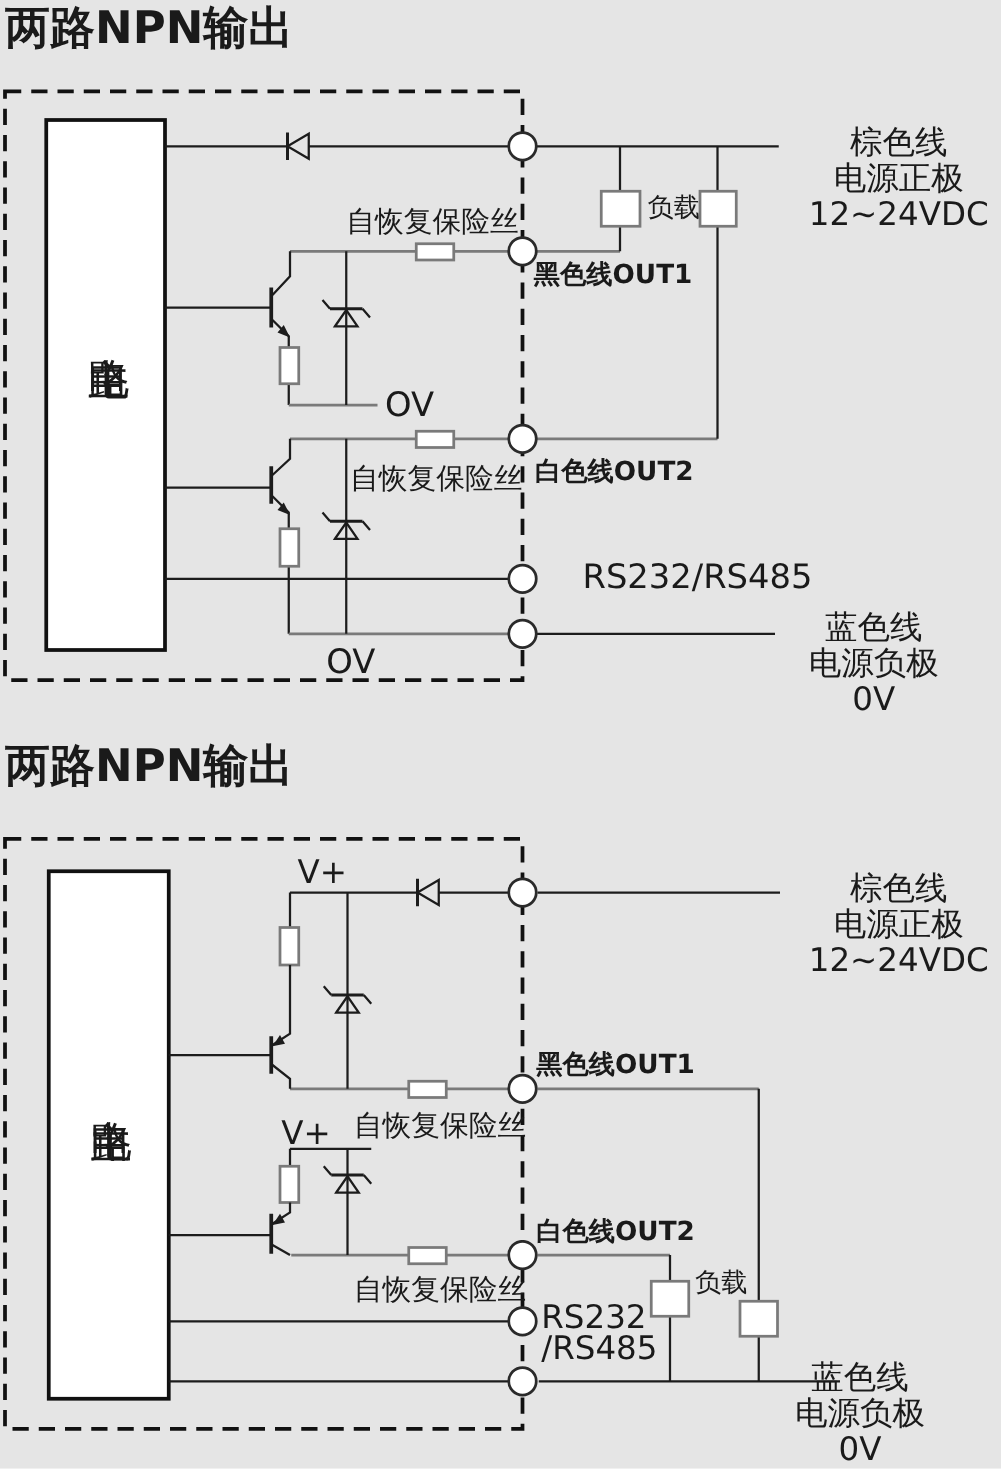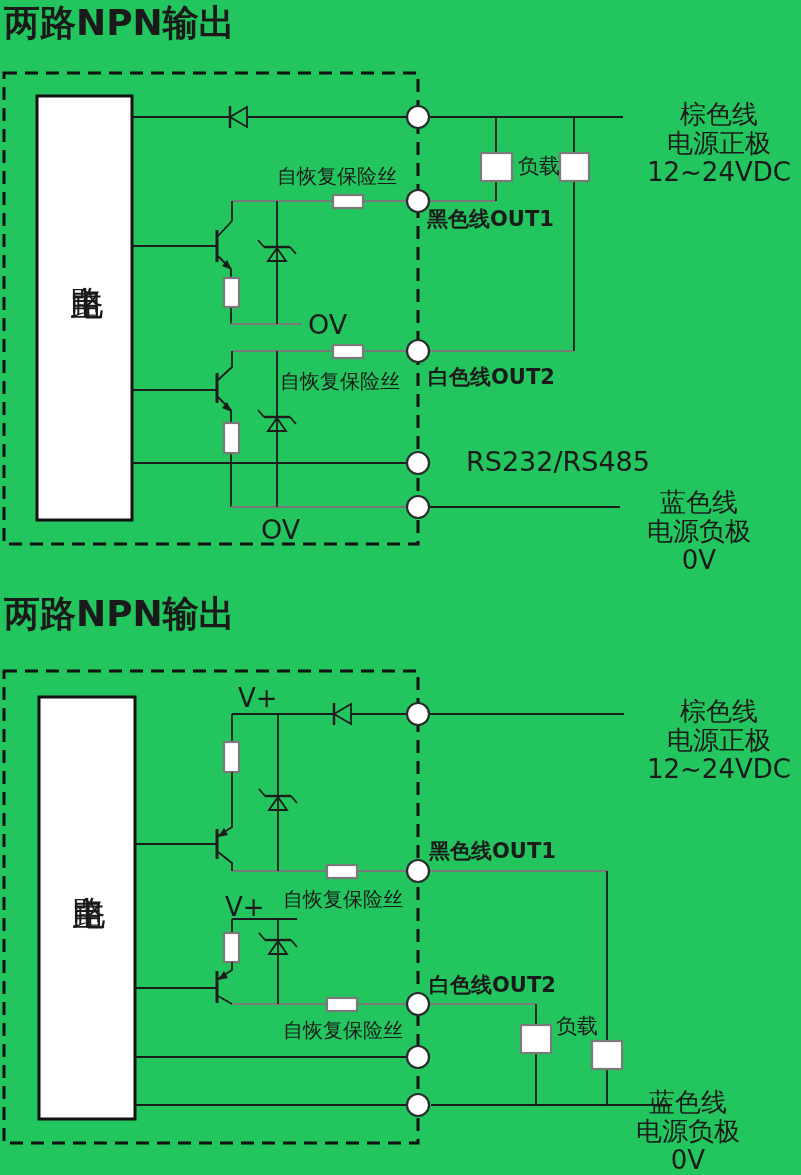--- a/index.html
+++ b/index.html
@@ -1,33 +1,33 @@
 <!DOCTYPE html>
 <html><head>
 <meta charset="utf-8">
 <style>
   html,body{margin:0;padding:0;background:#ffffff;}
-  #canvas{position:relative;width:801px;height:1175px;background:#22c55e;overflow:hidden;
+  #canvas{position:relative;width:801px;height:1175px;background:#e5e5e5;overflow:hidden;
           font-family:"DejaVu Sans",sans-serif;}
   svg{position:absolute;left:0;top:0;}
   .wire{stroke:#1c1c1c;stroke-width:1.8;fill:none;}
   .wire-gray{stroke:#7a7a7a;stroke-width:2.2;fill:none;}
   .comp{stroke:#7a7a7a;stroke-width:2.2;fill:#ffffff;}
   .sym{stroke:#1c1c1c;stroke-width:1.8;fill:none;}
   .sym-bar{stroke:#1c1c1c;stroke-width:2.4;fill:none;}
   .tbar{stroke:#1c1c1c;stroke-width:3;fill:none;}
   .arrow{fill:#1c1c1c;stroke:none;}
   .dashbox{stroke:#111111;stroke-width:3;fill:none;stroke-dasharray:13 8;}
   .block{stroke:#111111;stroke-width:3;fill:#ffffff;}
   .term{stroke:#2a2a2a;stroke-width:2.2;fill:#ffffff;}
   .lbl{position:absolute;color:#1a1a1a;white-space:nowrap;line-height:1.15;}
   .title{font-size:36px;font-weight:bold;}
   .vtext{writing-mode:vertical-rl;text-orientation:upright;font-size:33px;letter-spacing:1px;}
   .s21{font-size:21px;}
-  .s23{font-size:20px;}
+  .s23{font-size:23px;}
   .s25{font-size:21px;}
   .s26{font-size:26px;}
   .s27{font-size:27px;text-align:center;}
   .stack{font-size:26px;line-height:29px;}
   .stack span{display:block;text-align:center;}
   .rsstack{font-size:26px;line-height:25px;}
   .rsstack span{display:block;}
 </style>
 </head>
 <body>
@@ -165,20 +165,24 @@
 </div>
 
 <div class="lbl title" style="left:4px;top:593px;">两路NPN输出</div>
 <div class="lbl vtext" style="left:70px;top:869px;">主电路</div>
 <div class="lbl s26" style="left:238px;top:684px;">V+</div>
 <div class="lbl s23" style="left:283px;top:888px;">自恢复保险丝</div>
 <div class="lbl s26" style="left:225px;top:893px;">V+</div>
 <div class="lbl s23" style="left:283px;top:1019px;">自恢复保险丝</div>
 <div class="lbl s25" style="left:429px;top:839px;font-weight:bold;">黑色线OUT1</div>
 <div class="lbl s25" style="left:429px;top:973px;font-weight:bold;">白色线OUT2</div>
+<div class="lbl rsstack" style="left:433px;top:1042px;">
+  <span>RS232</span>
+  <span>/RS485</span>
+</div>
 <div class="lbl s21" style="left:556px;top:1014px;">负载</div>
 <div class="lbl stack" style="left:647px;top:697px;">
   <span>棕色线</span>
   <span>电源正极</span>
   <span>12~24VDC</span>
 </div>
 <div class="lbl stack" style="left:636px;top:1088px;">
   <span>蓝色线</span>
   <span>电源负极</span>
   <span>0V</span>

